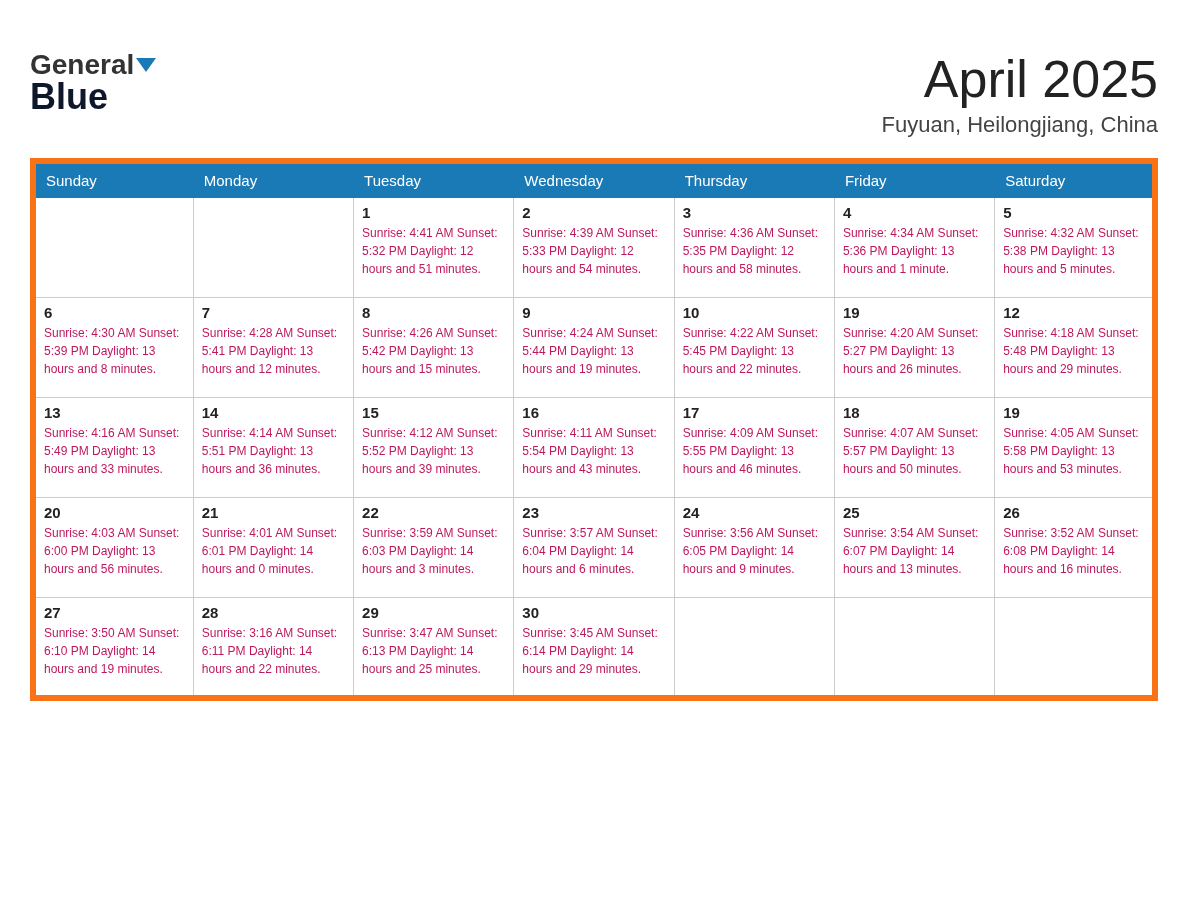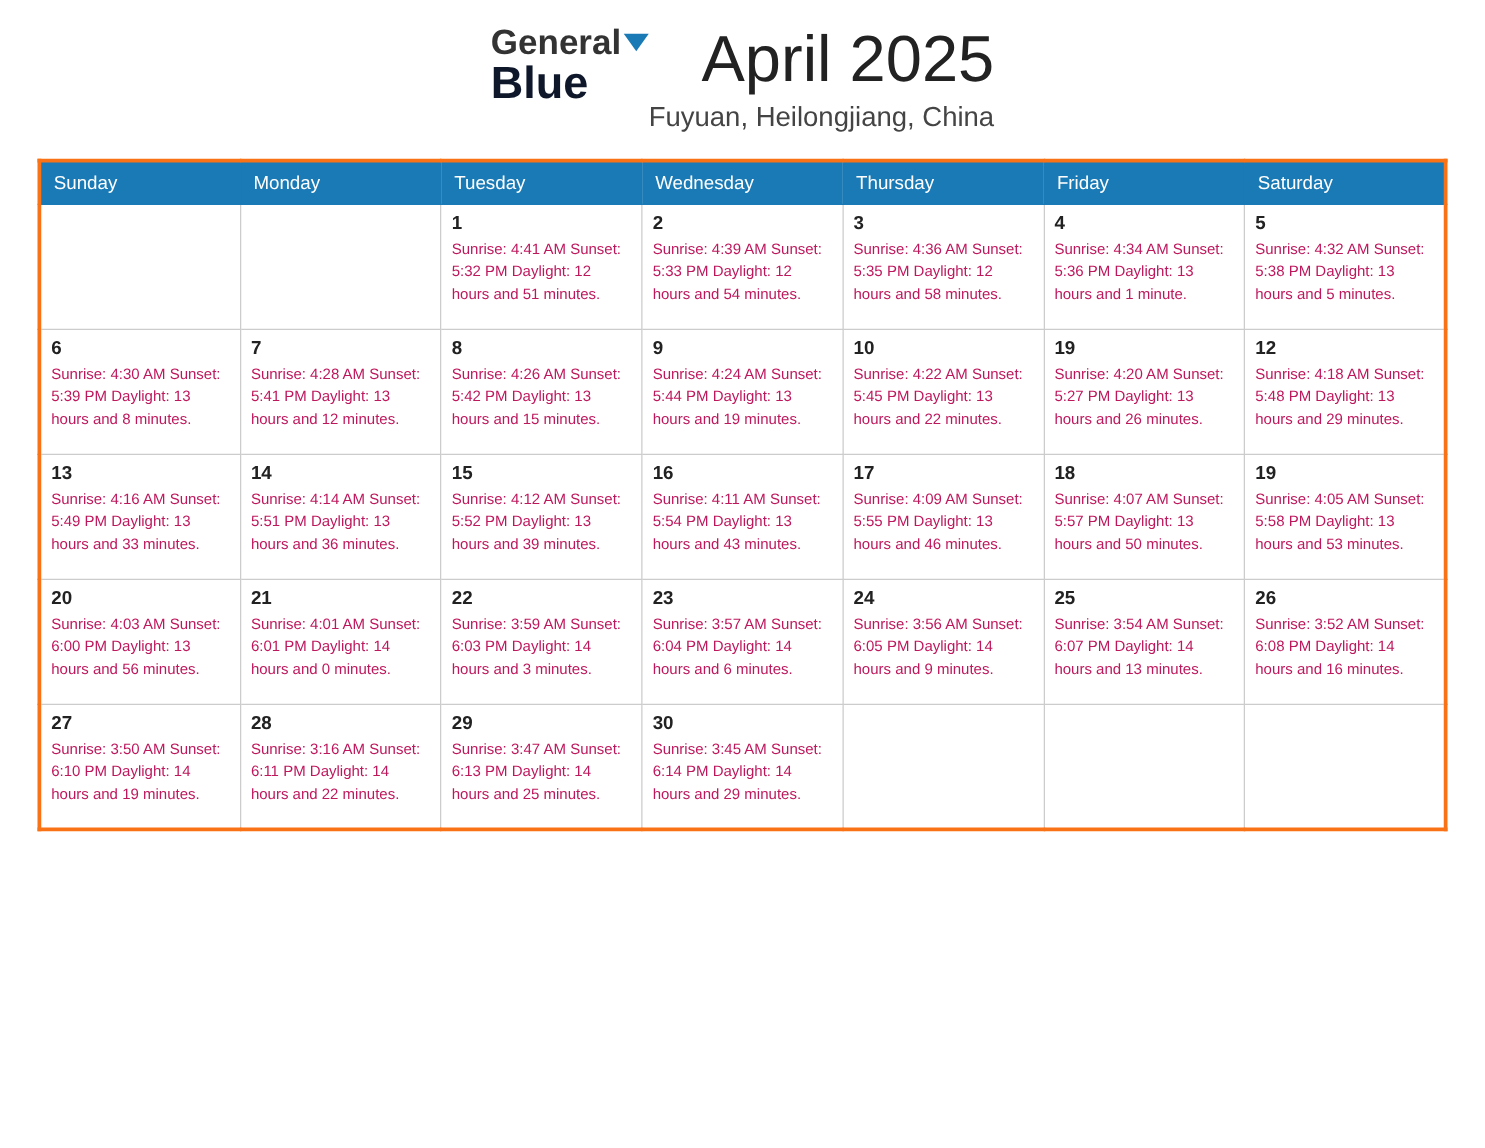--- a/index.html
+++ b/index.html
@@ -5,23 +5,24 @@
     * { margin: 0; padding: 0; box-sizing: border-box; }
     body {
       font-family: Arial, sans-serif;
       background: #fff;
       width: 1188px;
       min-height: 918px;
       padding: 20px 30px;
     }
     .header {
       display: flex;
-      justify-content: center;
+      justify-content: space-between;
       align-items: flex-start;
       margin-bottom: 20px;
+      margin-top: 31px;
     }
     .logo {
       display: flex;
       flex-direction: column;
       align-items: flex-start;
     }
     .logo-general {
       font-size: 28px;
       font-weight: bold;
       color: #333;
@@ -57,21 +58,21 @@
       line-height: 1.1;
     }
     .location-title {
       font-size: 22px;
       color: #444;
       margin-top: 4px;
     }
     .calendar {
       width: 100%;
       border-collapse: collapse;
-      border: 3px solid #f97316;
+      border: 6px solid #f97316;
     }
     .calendar th {
       background-color: #1a7ab5;
       color: #fff;
       font-size: 15px;
       font-weight: normal;
       padding: 8px 10px;
       text-align: left;
       border: 1px solid #1a7ab5;
     }

